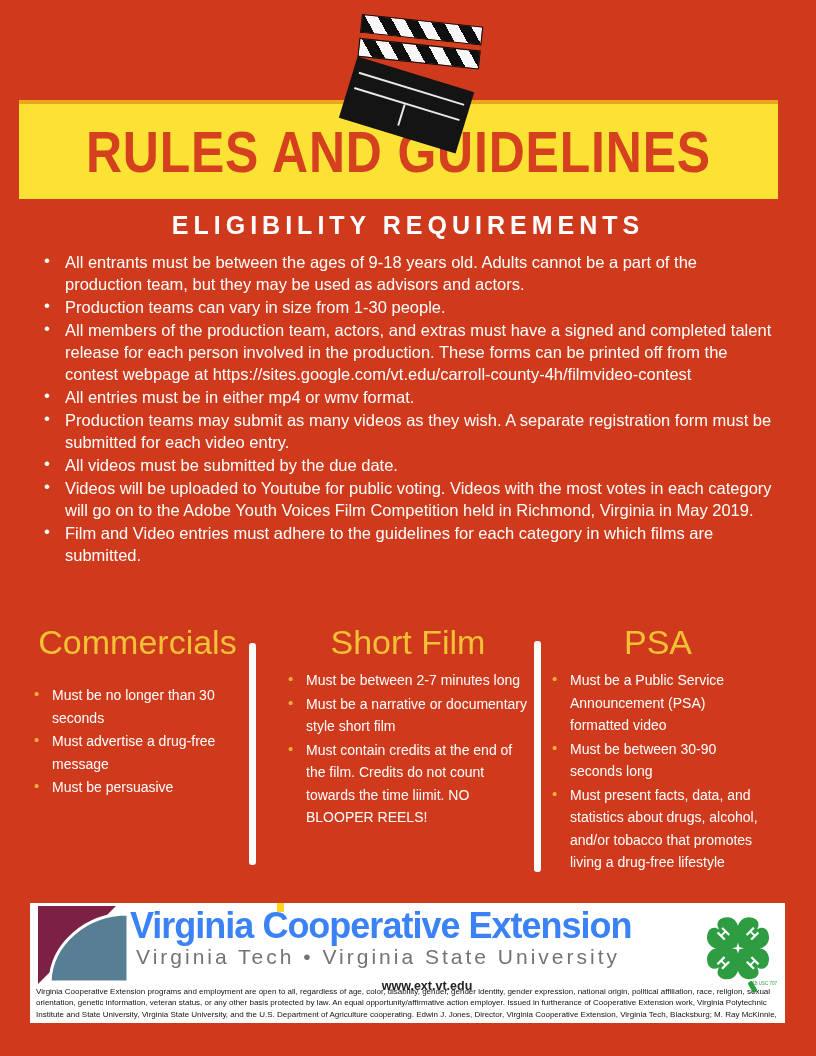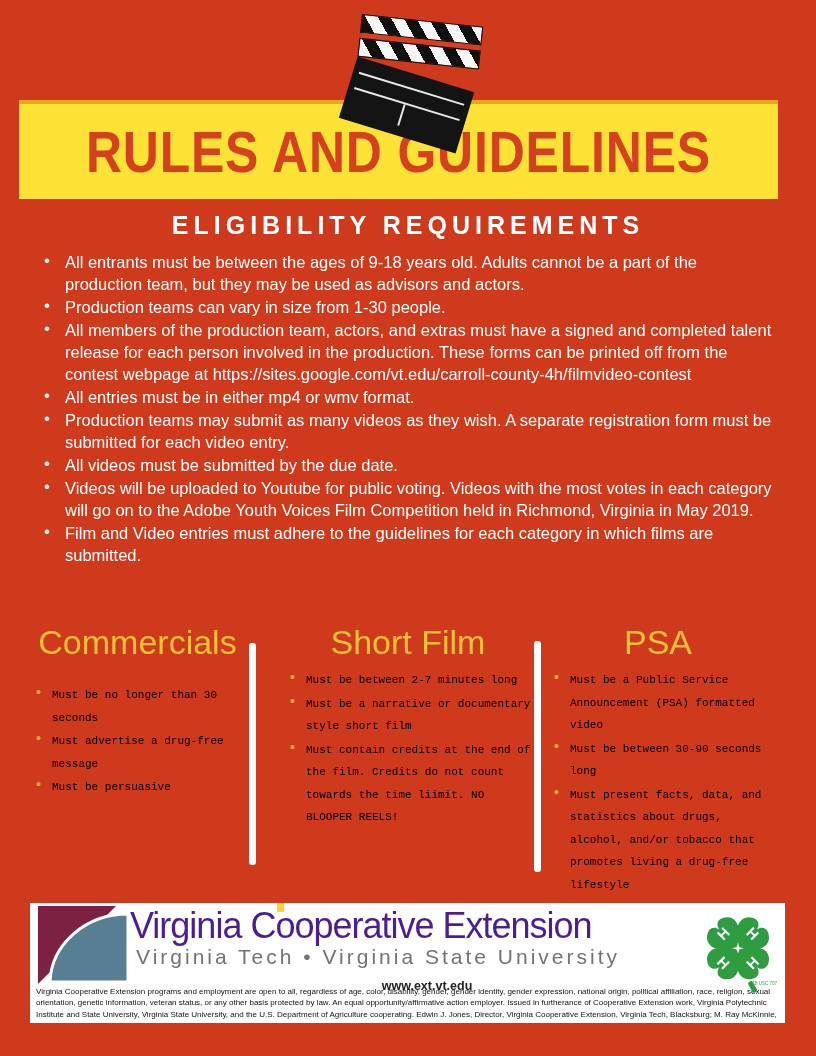--- a/index.html
+++ b/index.html
@@ -41,41 +41,41 @@
     position:relative;color:#ffffff;font-size:16.5px;line-height:22px;
     padding-left:25px;margin-bottom:1px;
   }
   .rules-list li::before{content:"•";position:absolute;left:4px;top:-1px;font-size:17px;color:#fff;}
   
   .columns{position:absolute;top:622px;left:0;width:776px;height:280px;padding-left:20px;}
   .cat{position:absolute;top:0;}
   .cat h2{margin:0;text-align:center;font-weight:400;font-size:34px;line-height:40px;color:#F3C136;}
   .cat ul{margin:0;padding:0;list-style:none;}
   .cat li{
-    position:relative;color:#000000;font-size:11px;line-height:22.5px;padding-left:22px;margin-bottom:1px;font-family:Liberation Mono, monospace;
+    position:relative;color:#ffffff;font-size:14px;line-height:22.5px;padding-left:22px;margin-bottom:1px;
   }
   .cat li::before{content:"•";position:absolute;left:4px;top:-1px;color:#F0AE3D;font-size:15px;}
   .cat-1{left:30px;width:215px;}
   .cat-1 ul{margin-top:22px;}
   .cat-2{left:284px;width:248px;}
   .cat-2 ul{margin-top:7px;}
   .cat-3{left:548px;width:220px;}
   .cat-3 ul{margin-top:7px;}
   .divider{position:absolute;width:7px;background:#ffffff;border-radius:3px;}
   .divider-1{left:249px;top:21px;height:222px;}
   .divider-2{left:534px;top:19px;height:231px;}
   
   .footer-box{
     position:absolute;left:30px;top:903px;width:755px;height:120px;
     background:#ffffff;overflow:hidden;
   }
   .vce-mark{position:absolute;left:8px;top:3px;}
   .org-name{
-    position:absolute;left:100px;top:2px;color:#4c1d95;
-    font-size:36px;font-weight:normal;letter-spacing:-1px;white-space:nowrap;
+    position:absolute;left:100px;top:2px;color:#3b82f6;
+    font-size:36px;font-weight:bold;letter-spacing:-1px;white-space:nowrap;
   }
   .accent-tick{position:absolute;left:247px;top:0;width:7px;height:9px;background:#FFD520;z-index:2;}
   .universities{
     position:absolute;left:106px;top:42px;color:#737373;
     font-size:21px;letter-spacing:3px;white-space:nowrap;
   }
   .website-row{position:absolute;left:104px;top:76px;width:586px;display:flex;align-items:center;flex-direction:column;}
   .website-url{font-size:12.5px;font-weight:bold;color:#222222;white-space:nowrap;}
   .website-line{flex:1;height:0;border-top:2px solid #555555;margin-left:7px;}
   .disclaimer{

